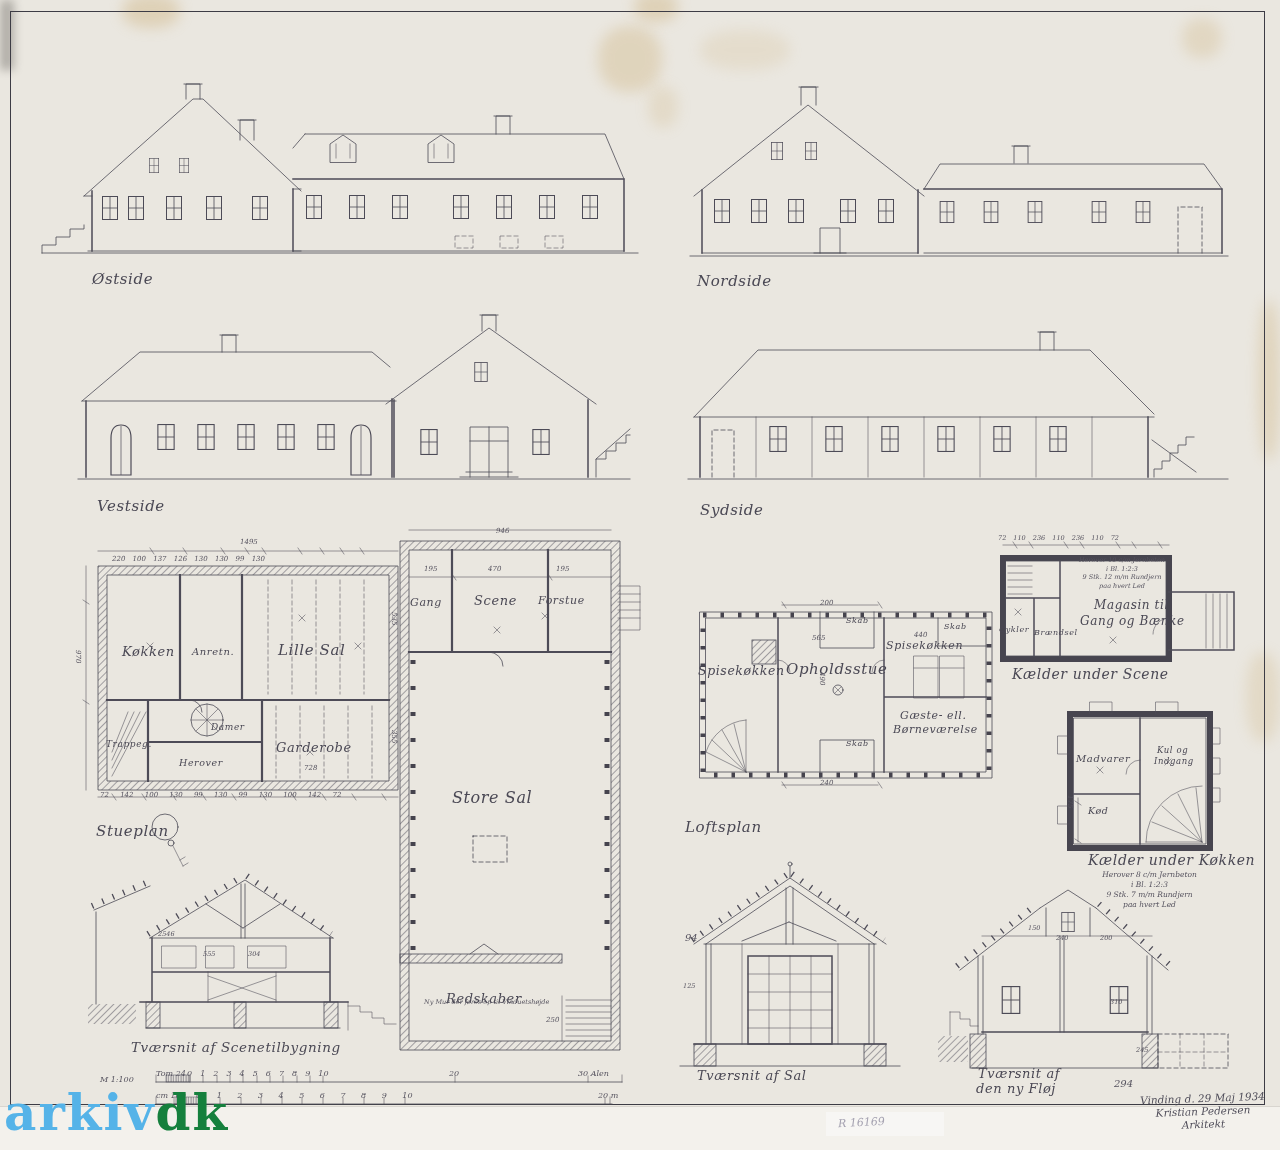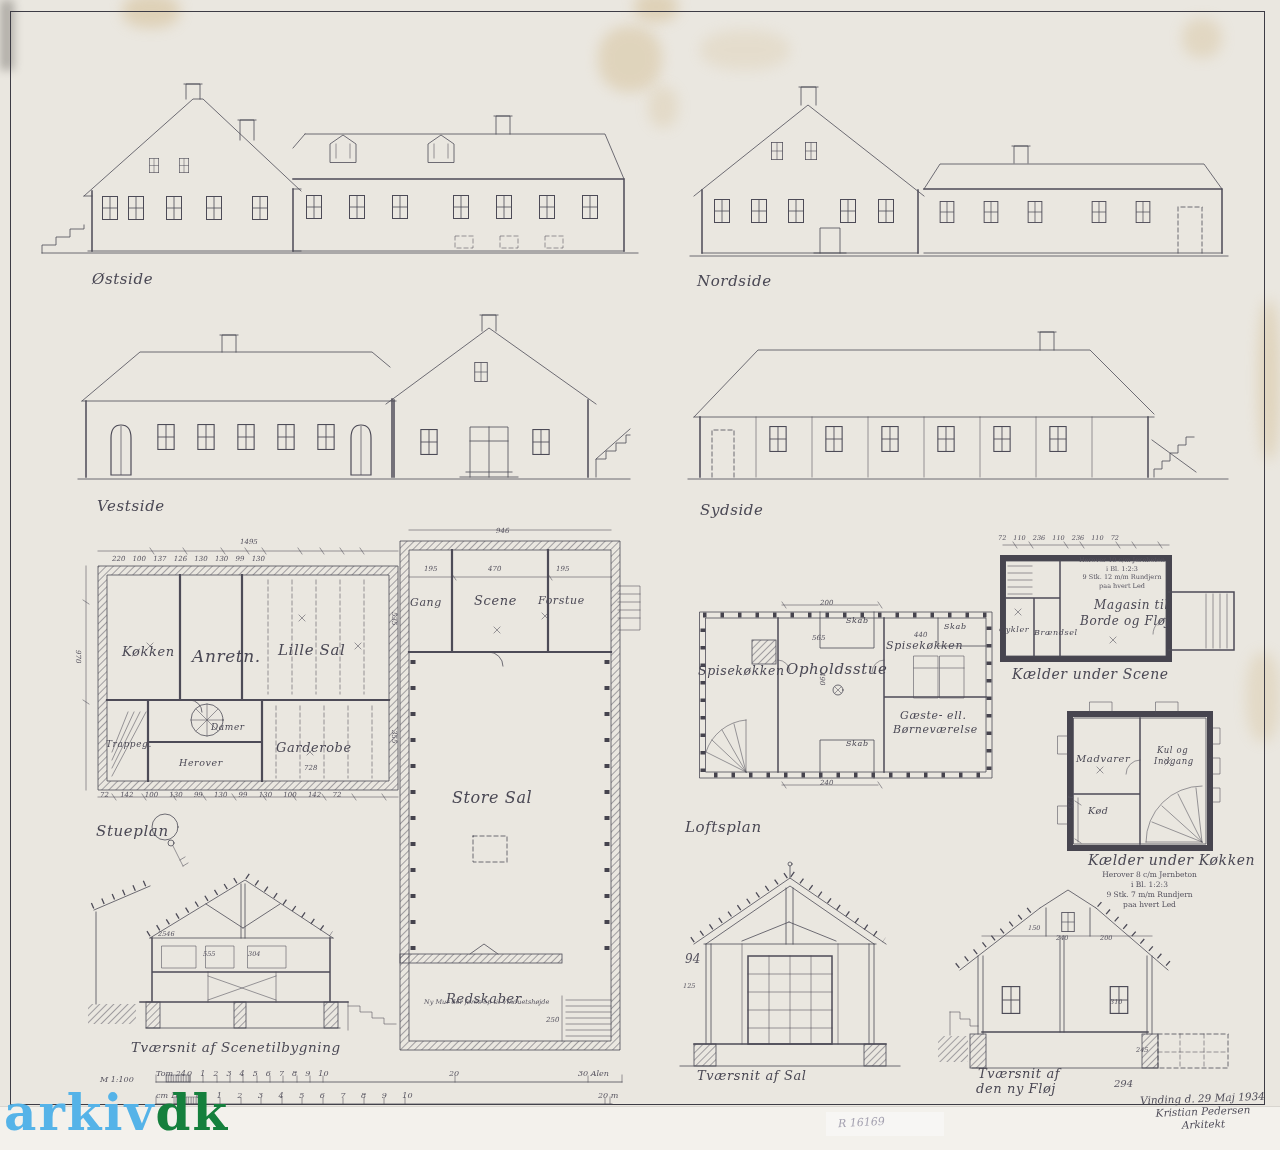--- a/index.html
+++ b/index.html
@@ -18,21 +18,21 @@
   .wall{fill:none;stroke:#47454f;stroke-width:6;}
   .dash{stroke-dasharray:4 3;}
   .stud{fill:none;stroke:#45434d;stroke-width:5;stroke-dasharray:4 22;}
   .stud2{fill:none;stroke:#45434d;stroke-width:5;stroke-dasharray:3.5 14;}
   .tick{fill:none;stroke:#4d4b57;stroke-width:6;stroke-dasharray:1.3 10;}
   .hpf{fill:url(#hp);stroke:#4d4b57;stroke-width:.8;}
   .hpo{fill:url(#hp);stroke:none;}
   .hw{position:absolute;font-style:italic;white-space:nowrap;letter-spacing:.6px;color:#4a4854;}
   .dim{position:absolute;font-style:italic;font-size:7px;color:#55525e;white-space:nowrap;}
   .dimv{position:absolute;font-style:italic;font-size:7px;color:#55525e;writing-mode:vertical-rl;white-space:nowrap;}
-  .note{position:absolute;color:#55525e;text-align:center;}
+  .note{position:absolute;font-style:italic;color:#55525e;text-align:center;}
   .title{left:50%;top:22px;transform:translateX(-50%);font-size:21px;letter-spacing:1.6px;}
   .sig{position:absolute;left:1128px;top:1092px;width:150px;text-align:center;font-style:italic;
        font-size:10.5px;line-height:13px;transform:rotate(-2deg);color:#504e5a;}
   .stamp{position:absolute;left:838px;top:1116px;font-style:italic;font-size:11px;color:#a4a1b0;transform:rotate(-3deg);}
   .wm{position:absolute;left:4px;top:1086px;font-weight:bold;font-size:50px;letter-spacing:2px;line-height:54px;}
   .wm .b{color:#55b3e8;}
   .wm .w{color:#15803d;}
 </style>
 </head>
 <body>
@@ -297,41 +297,41 @@
   <div class="hw" style="left:96px;top:822px;font-size:15px">Stueplan</div>
   <div class="hw" style="left:685px;top:818px;font-size:15px">Loftsplan</div>
   <div class="hw" style="left:1012px;top:666px;font-size:14px">Kælder under Scene</div>
   <div class="hw" style="left:1088px;top:852px;font-size:14px">Kælder under Køkken</div>
   <div class="hw" style="left:131px;top:1039px;font-size:13.5px">Tværsnit af Scenetilbygning</div>
   <div class="hw" style="left:697px;top:1068px;font-size:13px">Tværsnit af Sal</div>
   <div class="hw" style="left:978px;top:1066px;font-size:13px">Tværsnit af</div>
   <div class="hw" style="left:976px;top:1081px;font-size:13px">den ny Fløj</div>
 
   <div class="hw" style="left:122px;top:644px;font-size:13px">Køkken</div>
-  <div class="hw" style="left:192px;top:646px;font-size:17px">Anretn.</div>
+  <div class="hw" style="left:192px;top:646px;font-size:10px">Anretn.</div>
   <div class="hw" style="left:278px;top:641px;font-size:15px">Lille Sal</div>
   <div class="hw" style="left:106px;top:739px;font-size:9px">Trappeg.</div>
   <div class="hw" style="left:211px;top:722px;font-size:9px">Damer</div>
   <div class="hw" style="left:179px;top:757px;font-size:9.5px">Herover</div>
   <div class="hw" style="left:276px;top:740px;font-size:13px">Garderobe</div>
   <div class="hw" style="left:410px;top:596px;font-size:11px">Gang</div>
   <div class="hw" style="left:474px;top:593px;font-size:13px">Scene</div>
   <div class="hw" style="left:538px;top:594px;font-size:11px">Forstue</div>
   <div class="hw" style="left:452px;top:788px;font-size:16px">Store Sal</div>
   <div class="hw" style="left:446px;top:991px;font-size:13px">Redskaber</div>
   <div class="hw" style="left:698px;top:663px;font-size:12.5px">Spisekøkken</div>
   <div class="hw" style="left:786px;top:660px;font-size:15px">Opholdsstue</div>
   <div class="hw" style="left:886px;top:639px;font-size:11px">Spisekøkken</div>
   <div class="hw" style="left:900px;top:709px;font-size:11px">Gæste- ell.</div>
   <div class="hw" style="left:893px;top:723px;font-size:11px">Børneværelse</div>
   <div class="hw" style="left:846px;top:616px;font-size:8px">Skab</div>
   <div class="hw" style="left:944px;top:622px;font-size:8px">Skab</div>
   <div class="hw" style="left:846px;top:739px;font-size:8px">Skab</div>
   <div class="hw" style="left:1094px;top:598px;font-size:12px">Magasin til</div>
-  <div class="hw" style="left:1080px;top:614px;font-size:12px">Borde og Fløj</div>
+  <div class="hw" style="left:1080px;top:614px;font-size:12px">Gang og Bænke</div>
   <div class="hw" style="left:999px;top:625px;font-size:8px">Cykler</div>
   <div class="hw" style="left:1034px;top:628px;font-size:8px">Brændsel</div>
   <div class="hw" style="left:1076px;top:753px;font-size:10px">Madvarer</div>
   <div class="hw" style="left:1157px;top:745px;font-size:8.5px">Kul og</div>
   <div class="hw" style="left:1154px;top:756px;font-size:8.5px">Indgang</div>
   <div class="hw" style="left:1088px;top:805px;font-size:9.5px">Kød</div>
 
   <div class="note" style="left:1072px;top:556px;width:100px;font-size:6.5px;line-height:8.5px">
     <div>Herover 10 c/m Jernbeton</div>
     <div>i Bl. 1:2:3</div>
@@ -358,21 +358,21 @@
   <div class="dim" style="left:488px;top:565px">470</div>
   <div class="dim" style="left:556px;top:565px">195</div>
   <div class="dim" style="left:546px;top:1016px">250</div>
   <div class="dim" style="left:820px;top:599px">200</div>
   <div class="dim" style="left:812px;top:634px">565</div>
   <div class="dim" style="left:914px;top:631px">440</div>
   <div class="dimv" style="left:818px;top:672px">490</div>
   <div class="dim" style="left:820px;top:779px">240</div>
   <div class="dim" style="left:998px;top:534px;word-spacing:5px;font-size:6.5px">72 110 236 110 236 110 72</div>
   <div class="dimv" style="left:1066px;top:795px">175</div>
-  <div class="dim" style="left:685px;top:952px;font-size:12px">94</div>
+  <div class="dim" style="left:685px;top:932px;font-size:10px">94</div>
   <div class="dim" style="left:683px;top:982px;font-size:6.5px">125</div>
   <div class="dim" style="left:158px;top:930px;font-size:6.5px">2546</div>
   <div class="dim" style="left:203px;top:950px;font-size:6.5px">555</div>
   <div class="dim" style="left:248px;top:950px;font-size:6.5px">304</div>
   <div class="dim" style="left:1028px;top:924px;font-size:6.5px">150</div>
   <div class="dim" style="left:1056px;top:934px;font-size:6.5px">240</div>
   <div class="dim" style="left:1100px;top:934px;font-size:6.5px">200</div>
   <div class="dim" style="left:1110px;top:998px;font-size:6.5px">310</div>
   <div class="dim" style="left:1136px;top:1046px;font-size:6.5px">245</div>
   <div class="dim" style="left:1114px;top:1078px;font-size:10px">294</div>

